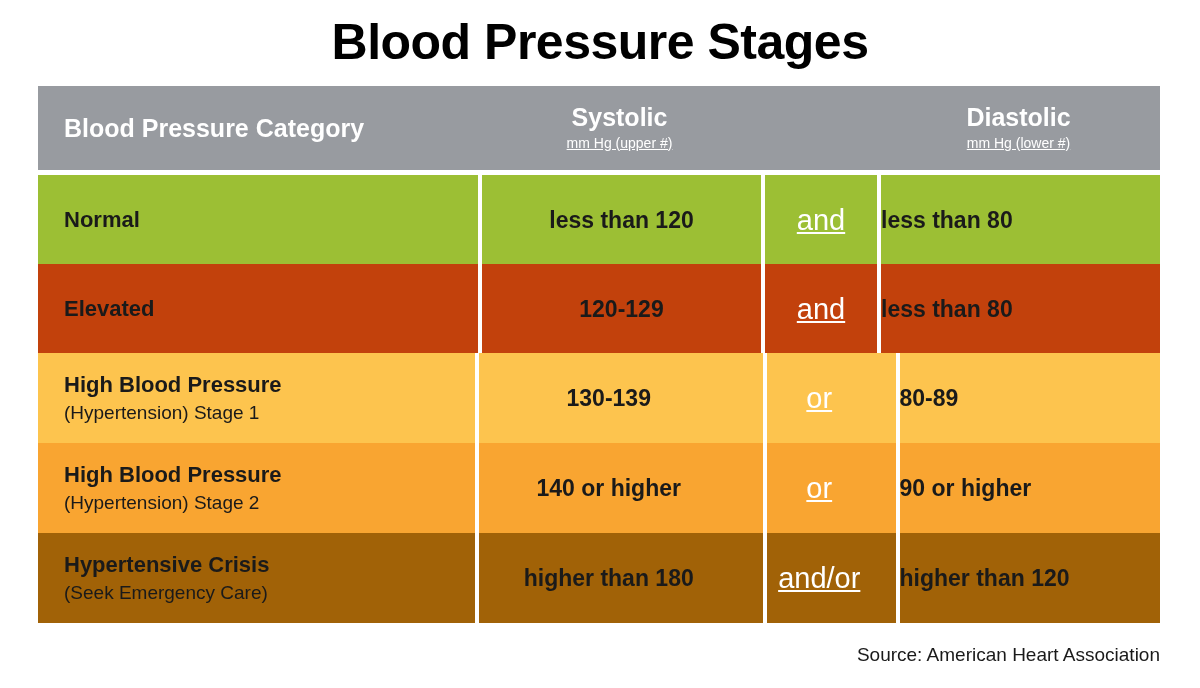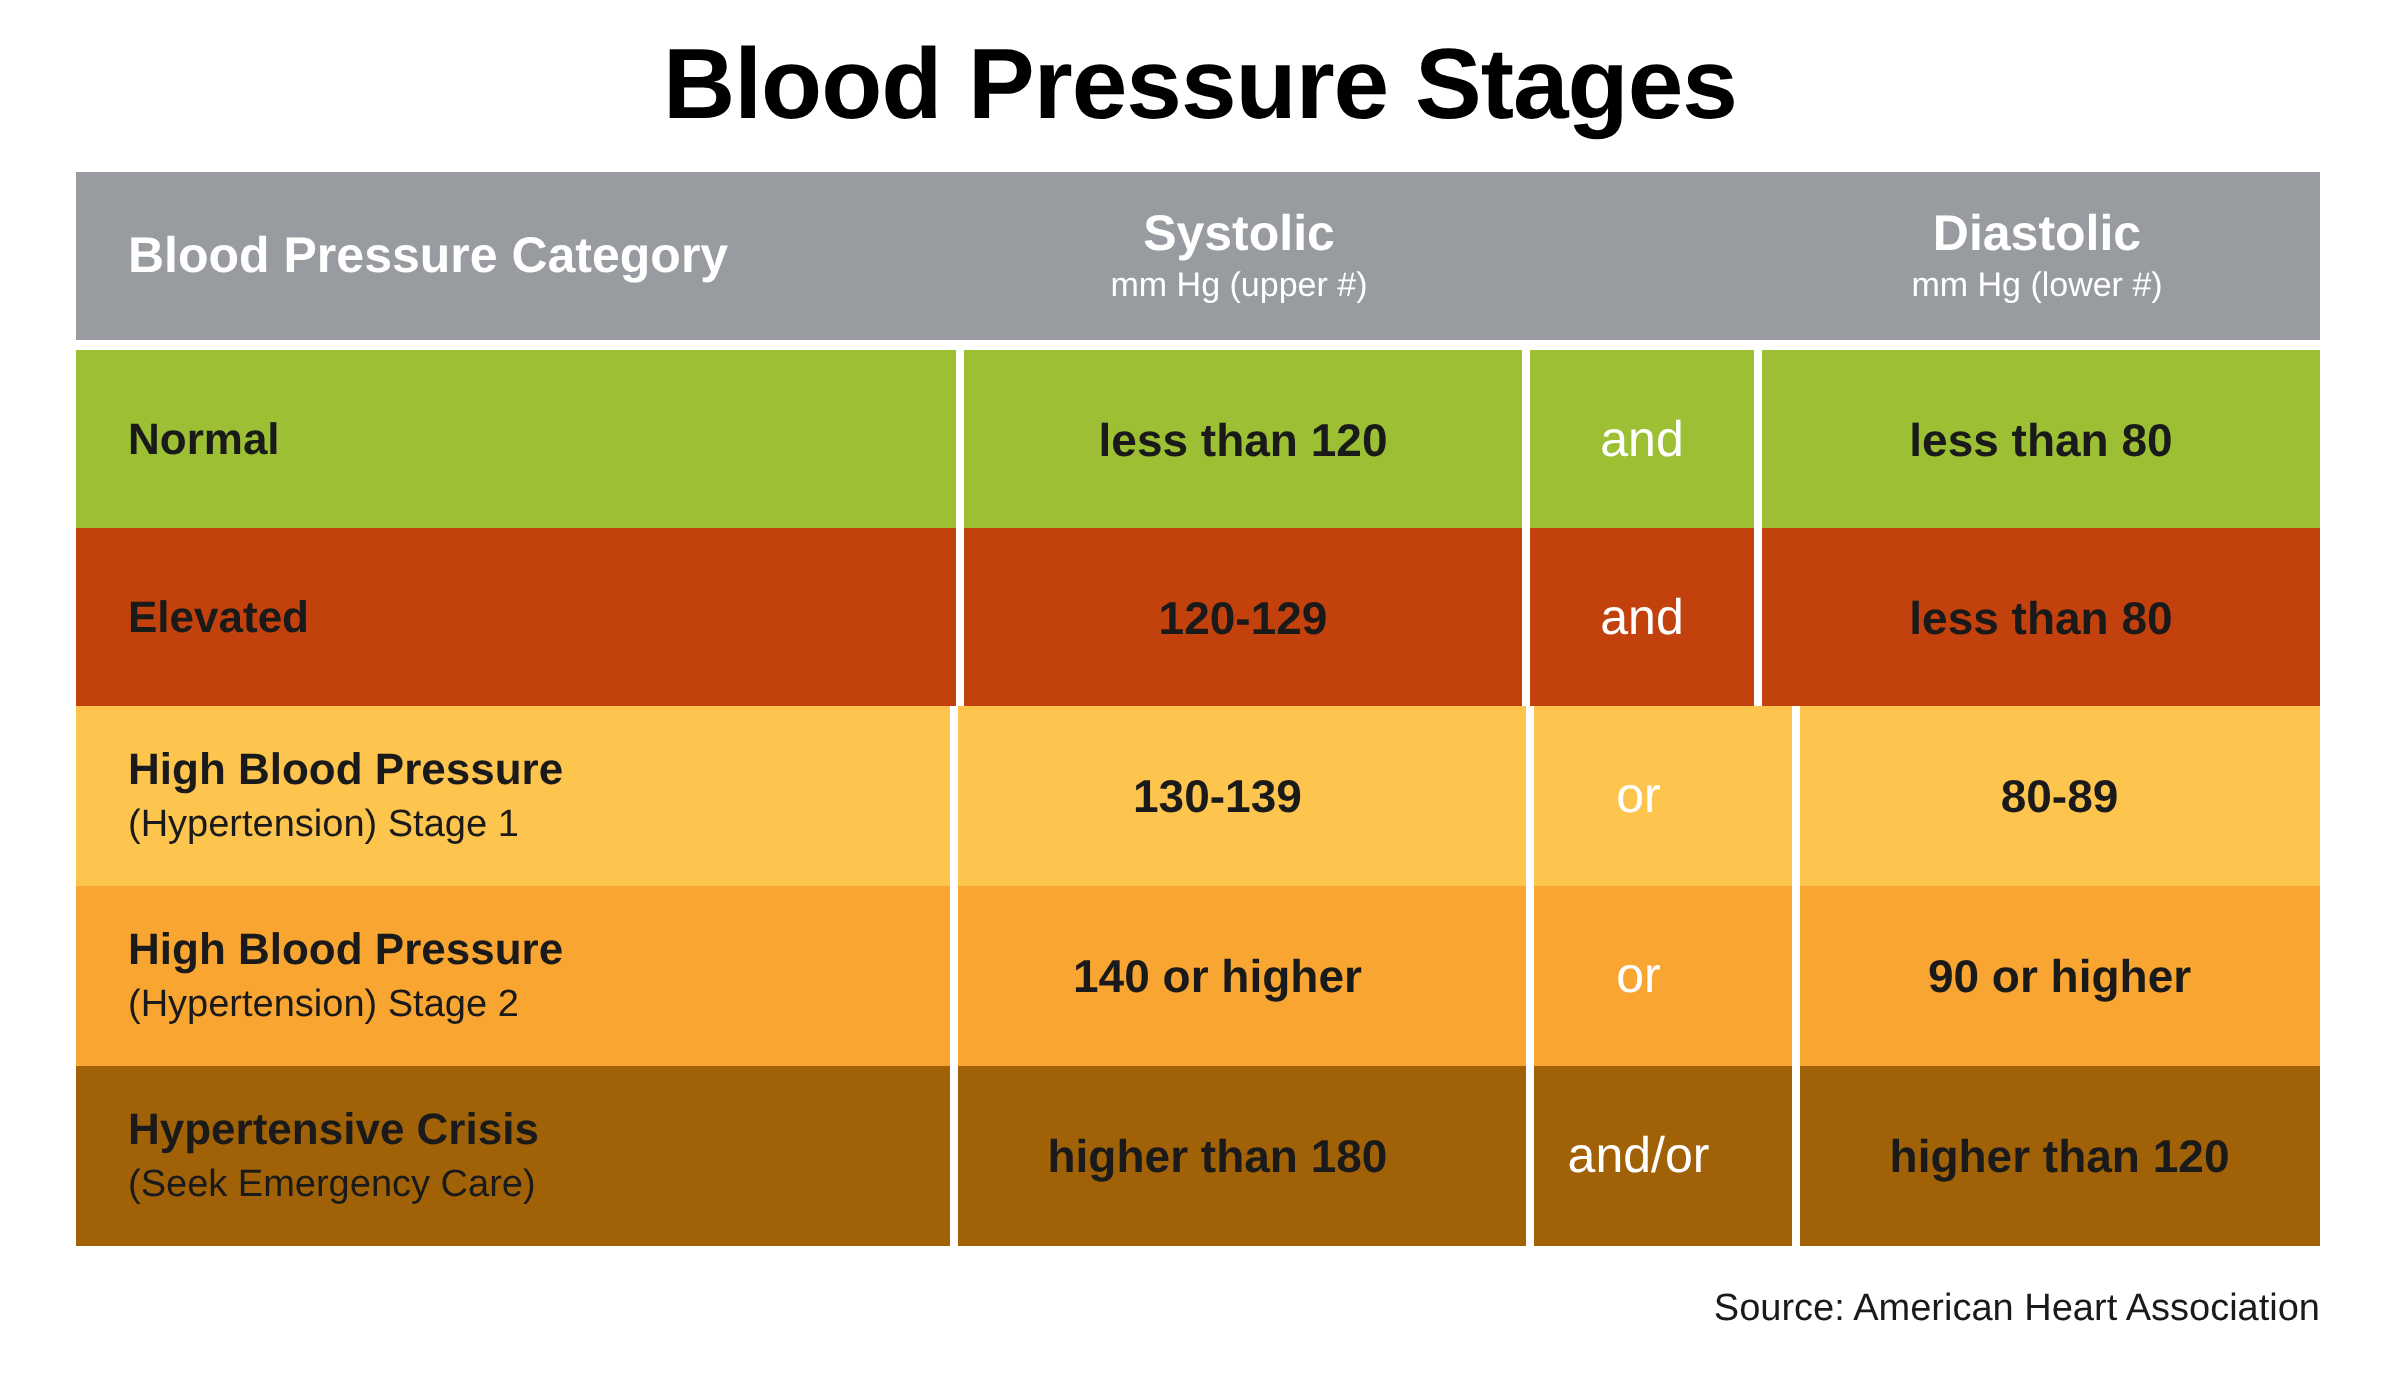--- a/index.html
+++ b/index.html
@@ -84,23 +84,24 @@
     width: 283px;
     align-items: center;
     text-align: left;
   }
   .h-main {
     font-size: 25px;
     font-weight: bold;
     line-height: 29px;
   }
   .h-sub {
-    font-size: 17px;
+    font-size: 14px;
     font-weight: normal;
     line-height: 22px;
+    text-decoration: underline;
   }
 
   
   .data-row {
     height: 89px;
     position: relative;
   }
   .data-row.tall {
     height: 90px;
     gap: 24px;
@@ -124,21 +125,21 @@
     border-left: 4px solid #ffffff;
   }
   .c-conn {
     width: 116px;
     align-items: center;
     text-align: center;
     border-left: 4px solid #ffffff;
   }
   .c-diastolic {
     width: 283px;
-    align-items: center;
+    align-items: flex-start;
     text-align: center;
     border-left: 4px solid #ffffff;
   }
 
   .cat-main {
     font-size: 22px;
     font-weight: bold;
     color: #1a1a1a;
     line-height: 28px;
   }
@@ -148,24 +149,25 @@
     color: #1a1a1a;
     line-height: 27px;
   }
   .val {
     font-size: 23px;
     font-weight: bold;
     color: #1a1a1a;
     line-height: 28px;
   }
   .conn {
-    font-size: 25px;
+    font-size: 29px;
     font-weight: normal;
     color: #ffffff;
     line-height: 26px;
+    text-decoration: underline;
   }
 
   
   .source {
     position: absolute;
     right: 40px;
     top: 644px;
     font-size: 19px;
     font-weight: normal;
     color: #1a1a1a;

